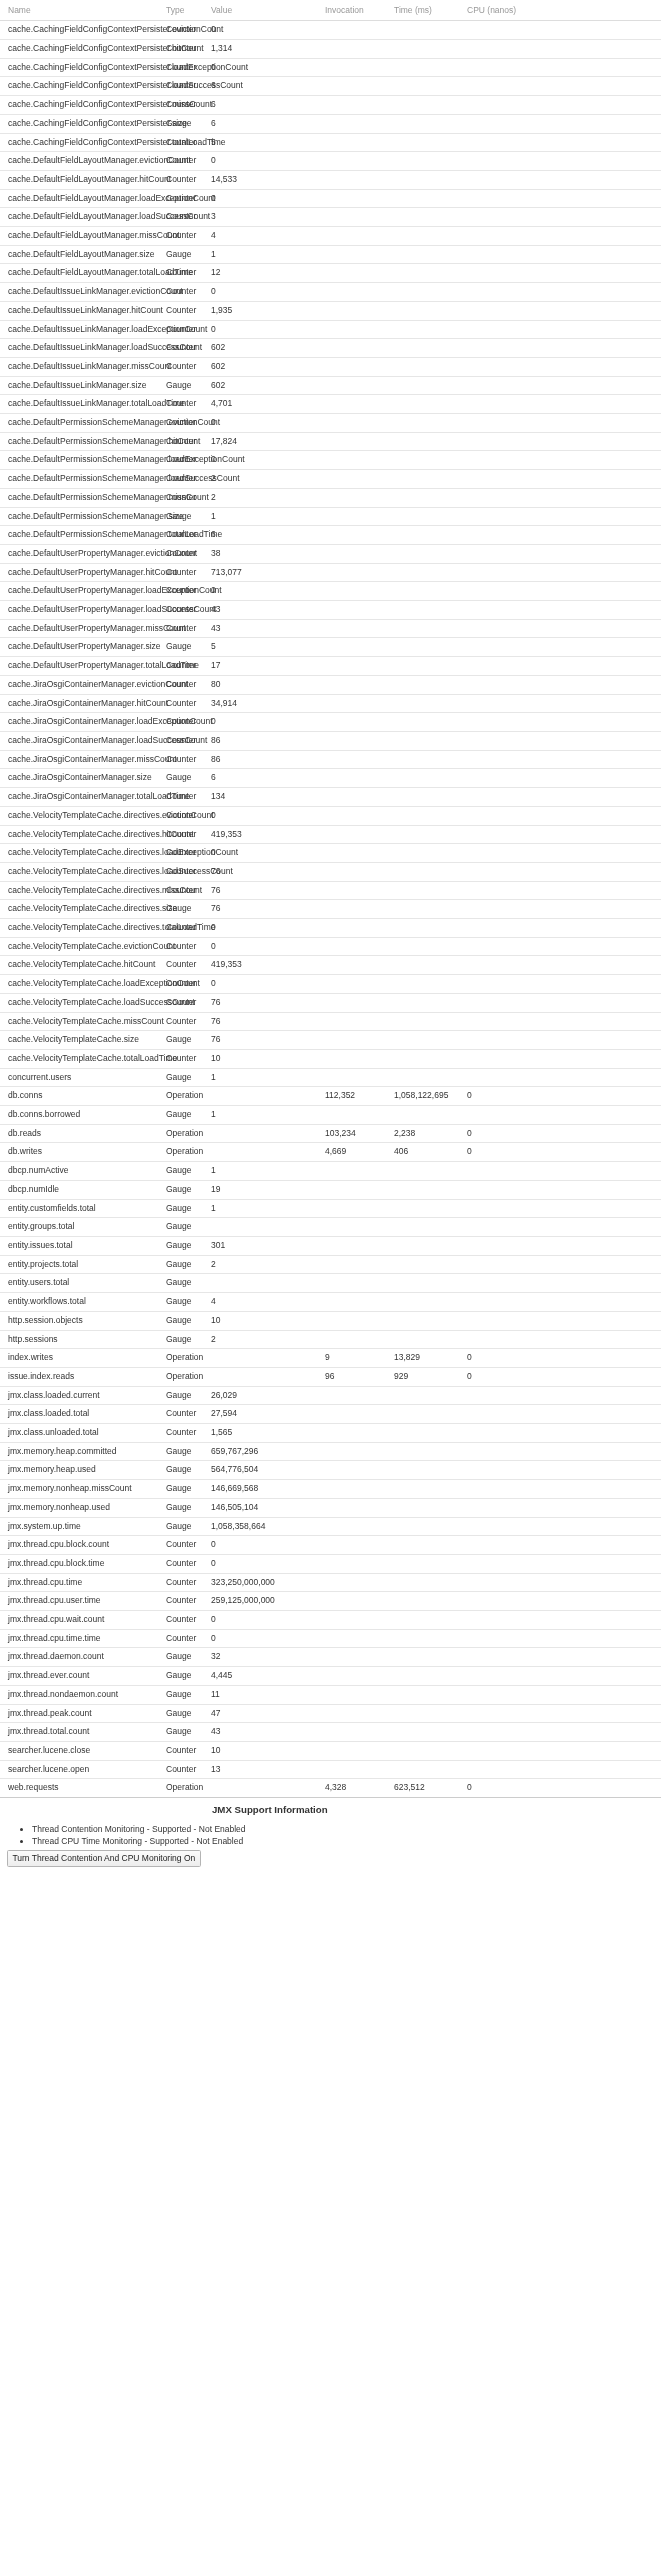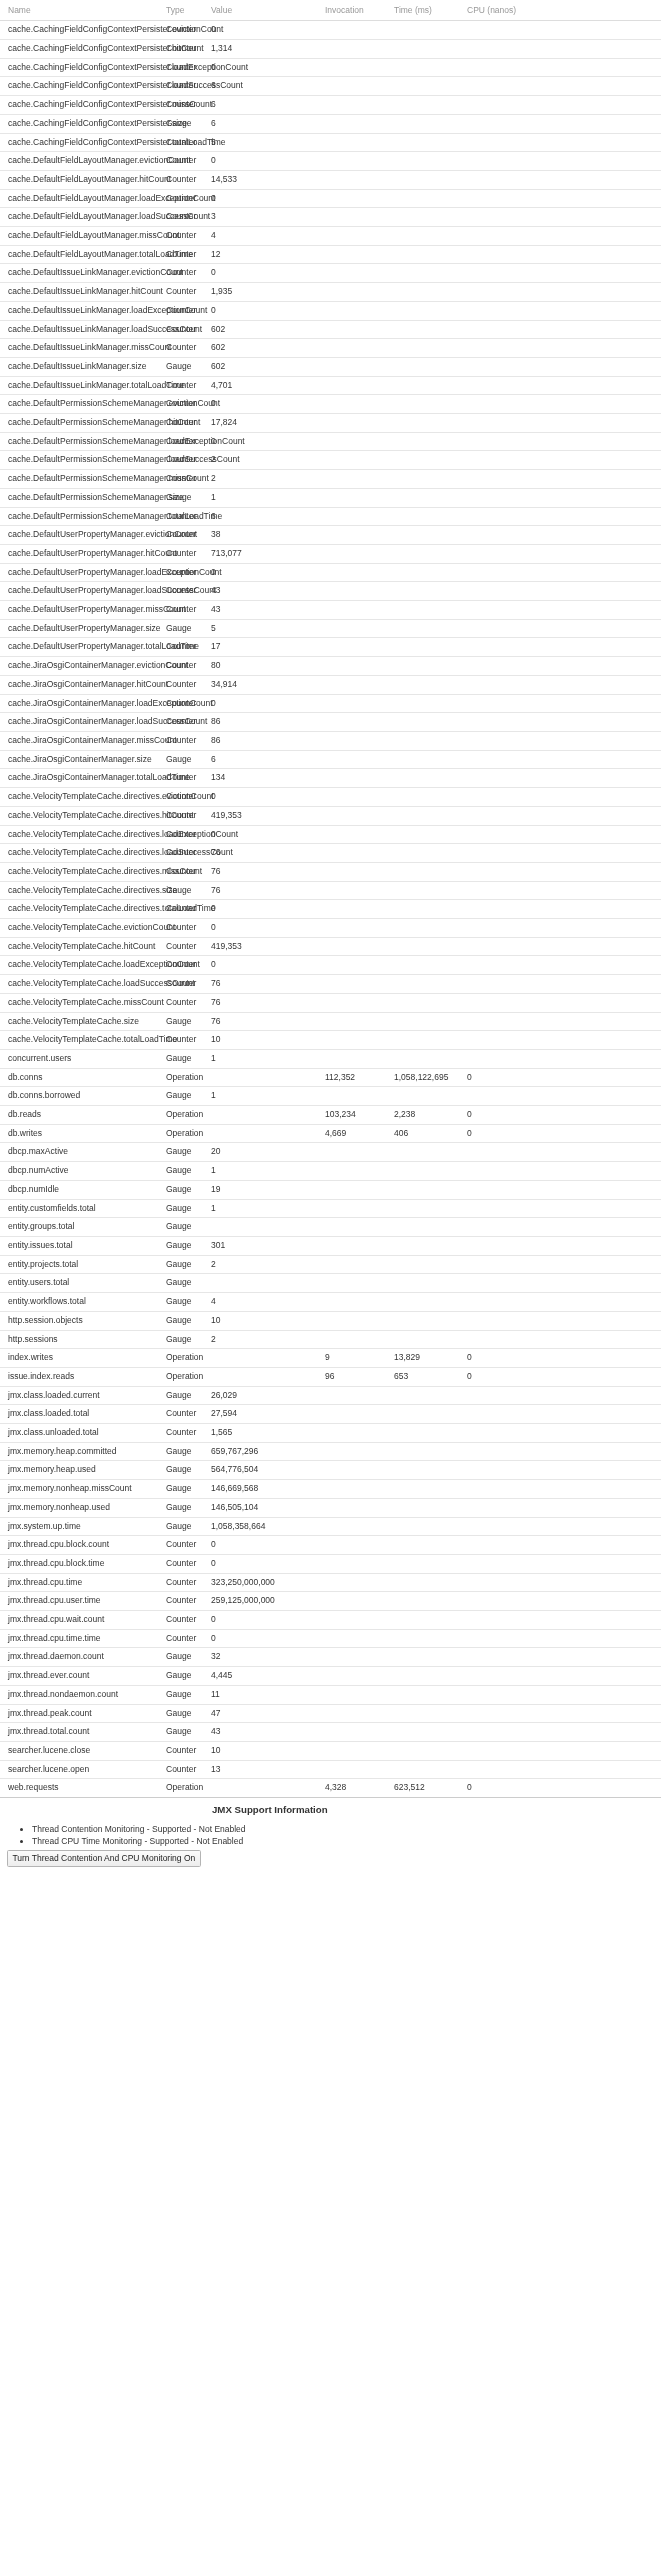--- a/index.html
+++ b/index.html
@@ -205,20 +205,28 @@
         </tr>
         <tr>
           <td class="first">cache.DefaultFieldLayoutManager.missCount</td>
           <td>Counter</td>
           <td>4</td>
           <td></td>
           <td></td>
           <td></td>
         </tr>
         <tr>
+          <td class="first">cache.DefaultFieldLayoutManager.size</td>
+          <td>Gauge</td>
+          <td>1</td>
+          <td></td>
+          <td></td>
+          <td></td>
+        </tr>
+        <tr>
           <td class="first">cache.DefaultFieldLayoutManager.totalLoadTime</td>
           <td>Counter</td>
           <td>12</td>
           <td></td>
           <td></td>
           <td></td>
         </tr>
         <tr>
           <td class="first">cache.DefaultIssueLinkManager.evictionCount</td>
           <td>Counter</td>
@@ -589,28 +597,20 @@
         </tr>
         <tr>
           <td class="first">db.writes</td>
           <td>Operation</td>
           <td></td>
           <td>4,669</td>
           <td>406</td>
           <td>0</td>
         </tr>
         <tr>
-          <td class="first">dbcp.maxActive</td>
-          <td>Gauge</td>
-          <td>20</td>
-          <td></td>
-          <td></td>
-          <td></td>
-        </tr>
-        <tr>
           <td class="first">dbcp.numActive</td>
           <td>Gauge</td>
           <td>1</td>
           <td></td>
           <td></td>
           <td></td>
         </tr>
         <tr>
           <td class="first">dbcp.numIdle</td>
           <td>Gauge</td>
@@ -689,21 +689,21 @@
           <td></td>
           <td>9</td>
           <td>13,829</td>
           <td>0</td>
         </tr>
         <tr>
           <td class="first">issue.index.reads</td>
           <td>Operation</td>
           <td></td>
           <td>96</td>
-          <td>653</td>
+          <td>929</td>
           <td>0</td>
         </tr>
         <tr>
           <td class="first">jmx.class.loaded.current</td>
           <td>Gauge</td>
           <td>26,029</td>
           <td></td>
           <td></td>
           <td></td>
         </tr>

